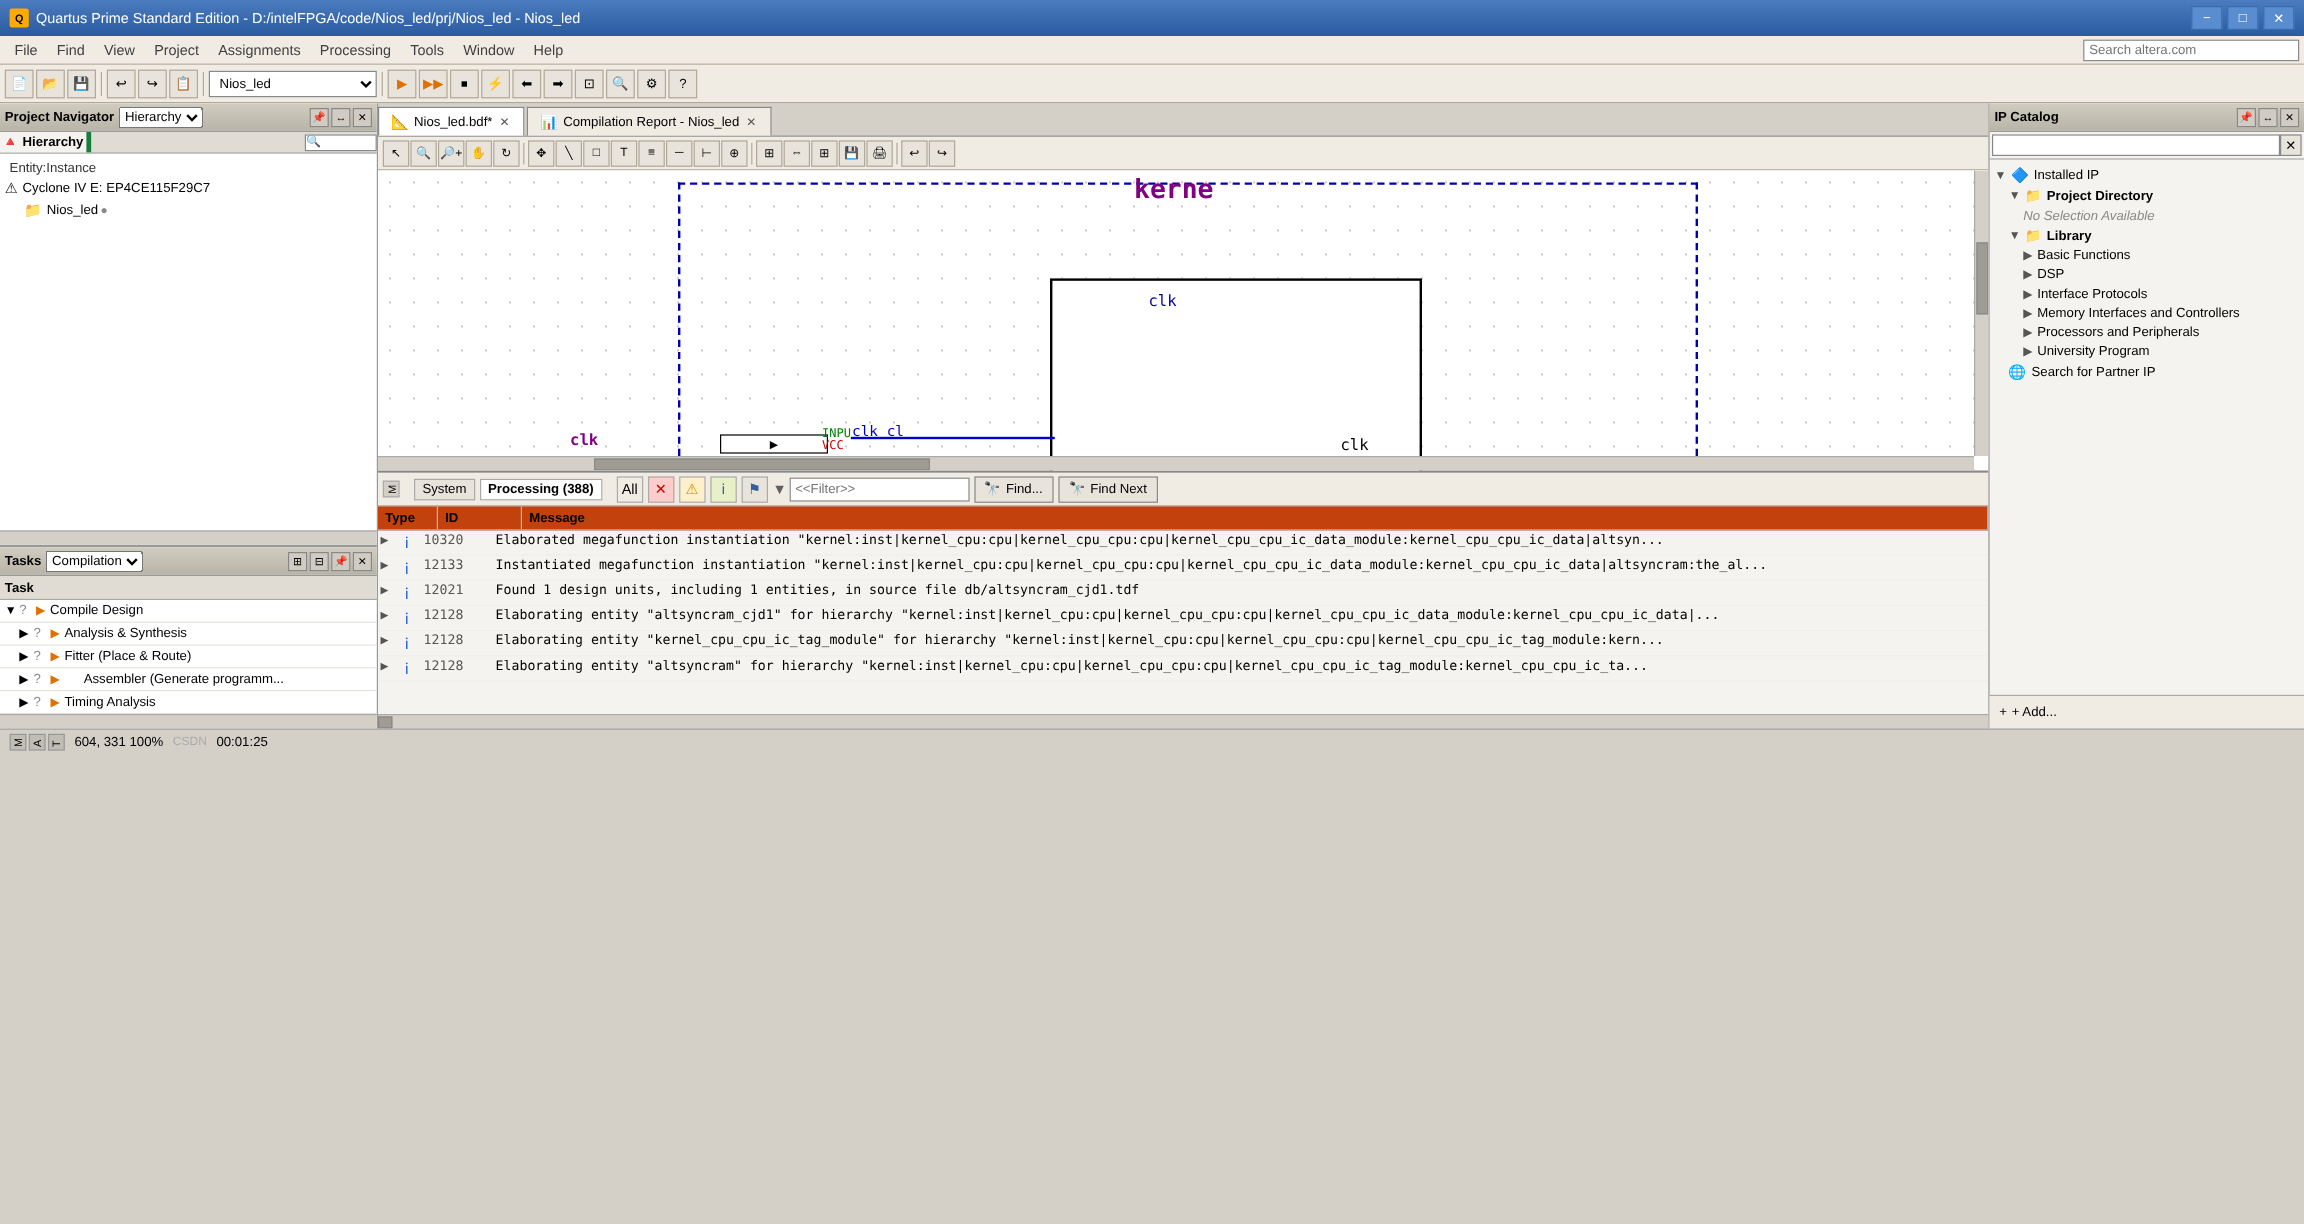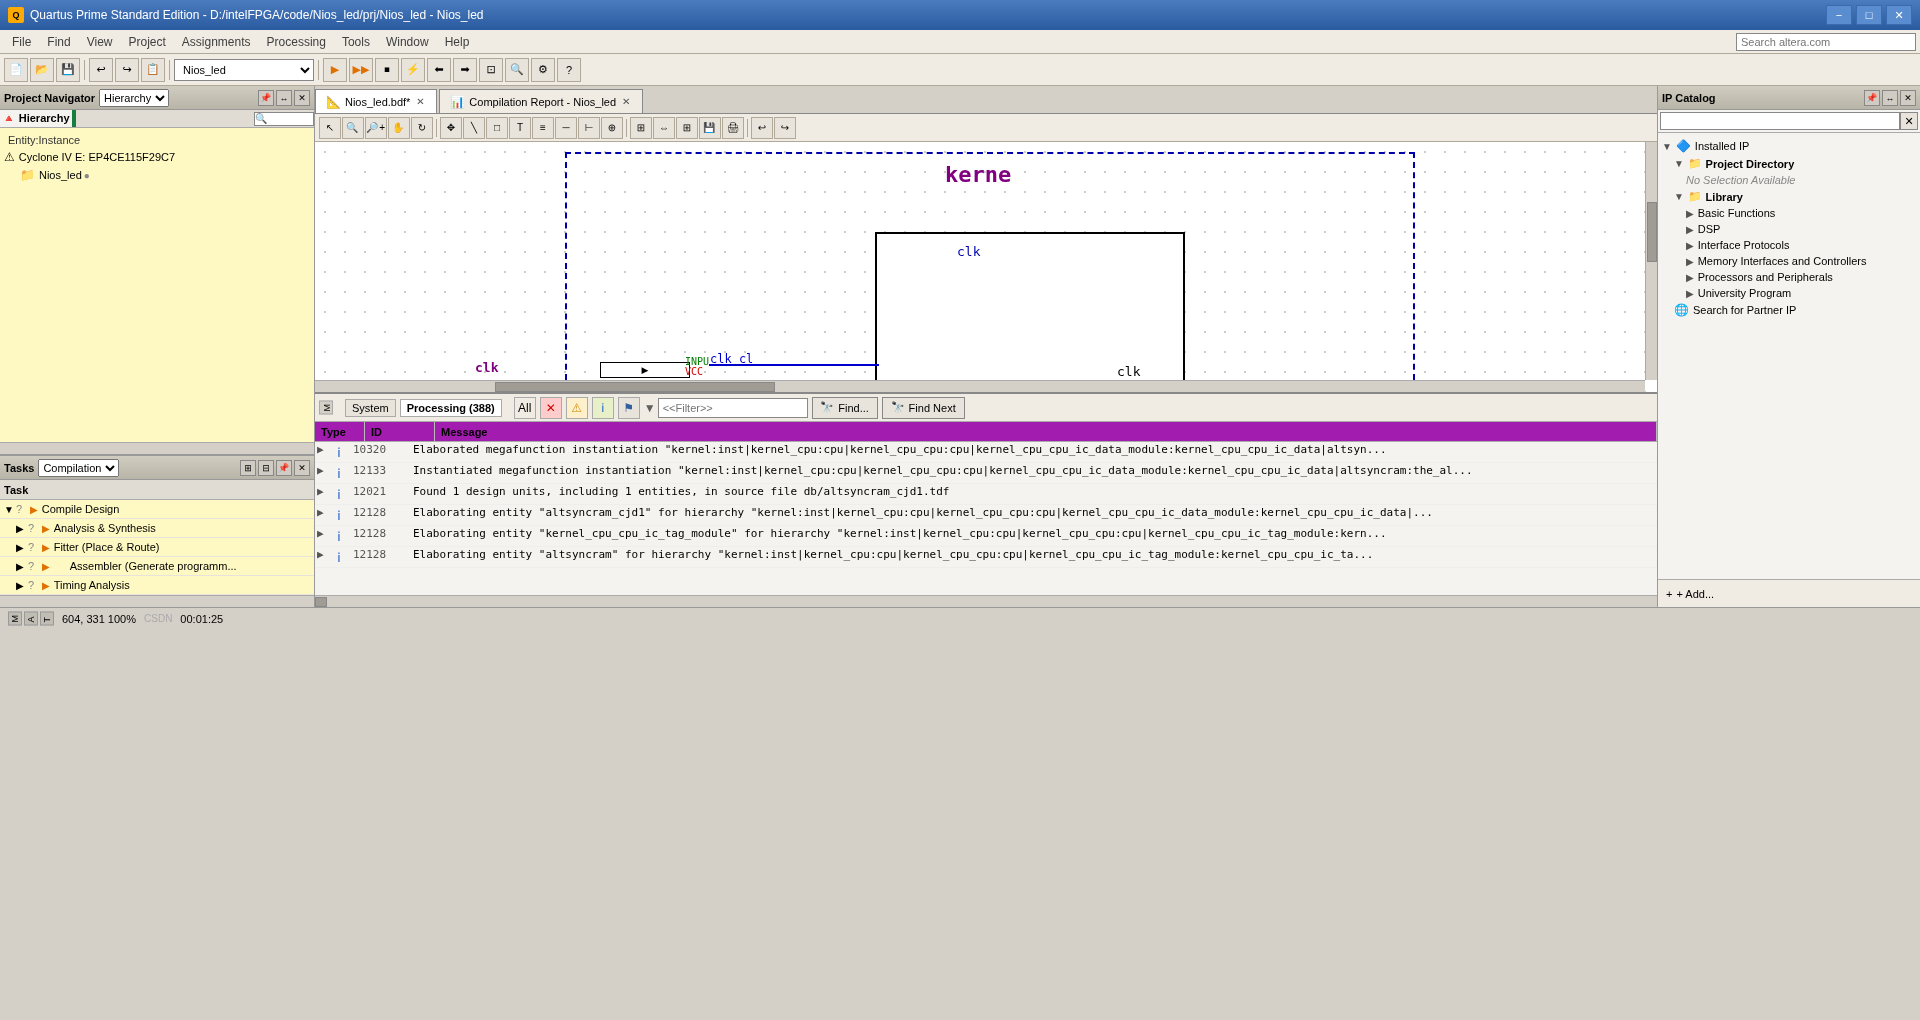--- a/index.html
+++ b/index.html
@@ -29,21 +29,21 @@
     
     #toolbar {
       display: flex; align-items: center; background: #f0ece4;
       border-bottom: 1px solid #b0a898; height: 32px; padding: 2px 4px; gap: 2px;
     }
     .tb-btn { width: 24px; height: 24px; background: #e8e4dc; border: 1px solid #b0a898; cursor: pointer; display: flex; align-items: center; justify-content: center; font-size: 11px; }
     .tb-sep { width: 1px; height: 20px; background: #b0a898; margin: 0 2px; }
     #proj-combo { height: 22px; width: 140px; font-size: 11px; border: 1px solid #888; background: white; padding: 1px 4px; }
 
     
-    #left-panel { width: 315px; display: flex; flex-direction: column; border-right: 1px solid #999; background: #fef9c3; }
+    #left-panel { width: 315px; display: flex; flex-direction: column; border-right: 1px solid #999; background: #ffffff; }
 
     
     #proj-nav { display: flex; flex-direction: column; height: 370px; border-bottom: 2px solid #999; }
     #proj-nav-header { display: flex; align-items: center; background: linear-gradient(to bottom, #d0ccbf, #b8b4a8); border-bottom: 1px solid #999; height: 24px; padding: 0 4px; gap: 4px; }
     #proj-nav-header .panel-title { font-size: 11px; font-weight: bold; }
     #proj-nav-header select { font-size: 11px; height: 18px; }
     #proj-nav-header .header-btns { margin-left: auto; display: flex; gap: 2px; }
     #proj-nav-header .hbtn { width: 16px; height: 16px; background: #d0ccc4; border: 1px solid #888; cursor: pointer; font-size: 9px; display: flex; align-items: center; justify-content: center; }
 
     #proj-nav-tabs { display: flex; background: #e0dcd4; border-bottom: 1px solid #aaa; }
@@ -116,21 +116,21 @@
     .msg-filter { display: flex; align-items: center; gap: 4px; margin-left: 8px; }
     .filter-btn { width: 22px; height: 22px; border: 1px solid #aaa; cursor: pointer; display: flex; align-items: center; justify-content: center; font-size: 12px; }
     .filter-btn.all { background: #f0ece4; }
     .filter-btn.error { background: #ffcccc; color: #cc0000; }
     .filter-btn.warning { background: #fff0cc; color: #cc8800; }
     .filter-btn.info { background: #e8f0ff; color: #0044cc; }
     .filter-input { display: flex; align-items: center; gap: 2px; }
     .filter-input input { width: 150px; height: 20px; font-size: 11px; border: 1px solid #888; padding: 1px 4px; }
     .find-btn { height: 22px; padding: 2px 8px; background: #e8e4dc; border: 1px solid #888; cursor: pointer; font-size: 11px; display: flex; align-items: center; gap: 4px; }
 
-    #msg-col-header { display: flex; align-items: center; background: #a21caf; border-bottom: 1px solid #aaa; height: 20px; font-size: 11px; font-weight: bold; }
+    #msg-col-header { display: flex; align-items: center; background: #c2410c; border-bottom: 1px solid #aaa; height: 20px; font-size: 11px; font-weight: bold; }
     .msg-col { padding: 0 6px; border-right: 1px solid #bbb; height: 100%; display: flex; align-items: center; }
 
     #msg-content { flex: 1; overflow: auto; font-size: 11px; font-family: monospace; }
     .msg-row { display: flex; align-items: flex-start; padding: 1px 0; border-bottom: 1px solid #eee; cursor: pointer; }
     .msg-row .msg-expand { width: 14px; padding-left: 2px; color: #555; }
     .msg-row .msg-type { width: 20px; display: flex; align-items: center; justify-content: center; }
     .msg-row .msg-id { width: 60px; padding: 0 4px; color: #555; }
     .msg-row .msg-text { flex: 1; padding: 0 4px; white-space: nowrap; overflow: hidden; }
     .info-icon { color: #2060cc; font-size: 13px; }
 
@@ -336,21 +336,21 @@
 
       <div id="schematic-area">
 
         <div style="position:absolute;right:0;top:0;width:12px;height:calc(100% - 12px);background:#d4d0c8;border-left:1px solid #aaa;z-index:10;">
           <div style="width:10px;height:60px;background:#a09c94;margin:60px 1px 0;border:1px solid #888;"></div>
         </div>
         <div id="schematic-canvas" style="margin-right:12px;">
 
           <div style="position:absolute;left:250px;top:10px;width:850px;height:460px;border:2px dashed #00a;pointer-events:none;"></div>
 
-          <div style="position:absolute;left:630px;top:20px;font-family:monospace;font-size:22px;font-weight:bold;color:#800080;">kerne</div>
+          <div style="position:absolute;left:630px;top:4px;font-family:monospace;font-size:22px;font-weight:bold;color:#800080;">kerne</div>
 
           <div style="position:absolute;left:560px;top:90px;width:310px;height:330px;border:2px solid #000;background:white;">
 
             <div style="position:absolute;left:80px;top:10px;font-family:monospace;font-size:13px;color:#00a;">clk</div>
 
             <div style="position:absolute;left:240px;top:130px;font-family:monospace;font-size:13px;color:#000;">clk</div>
 
           </div>
 
           <div style="position:absolute;left:160px;top:218px;font-family:monospace;font-size:13px;color:#800080;font-weight:bold;">clk</div>

